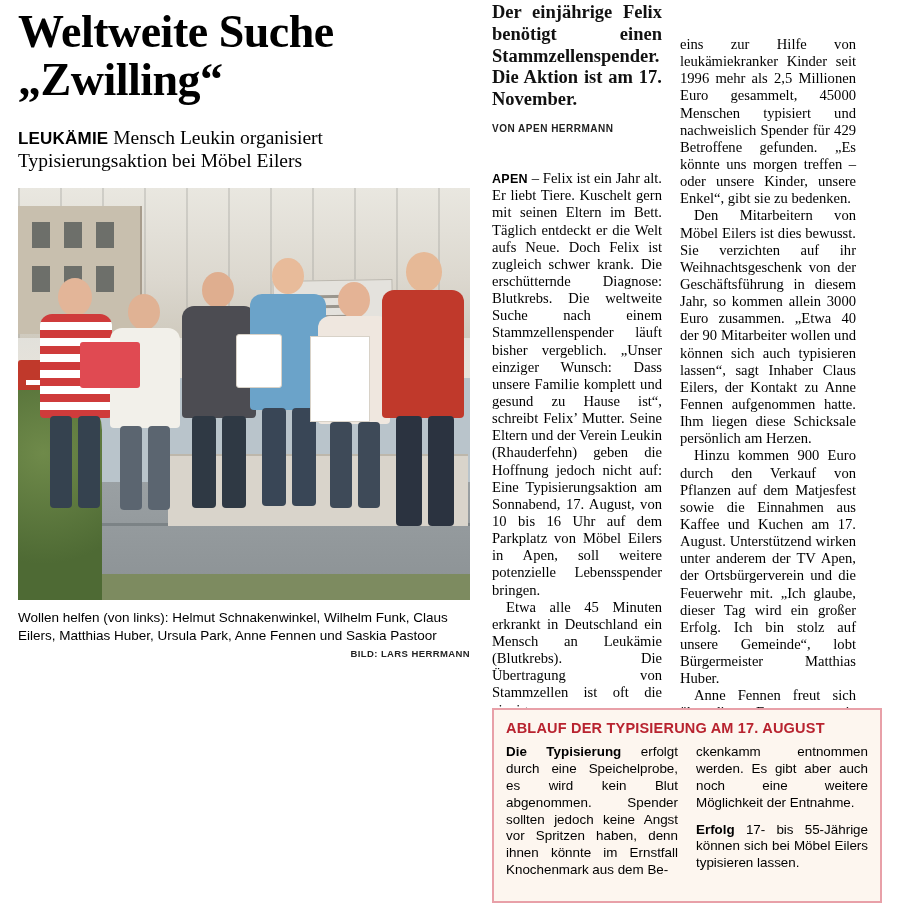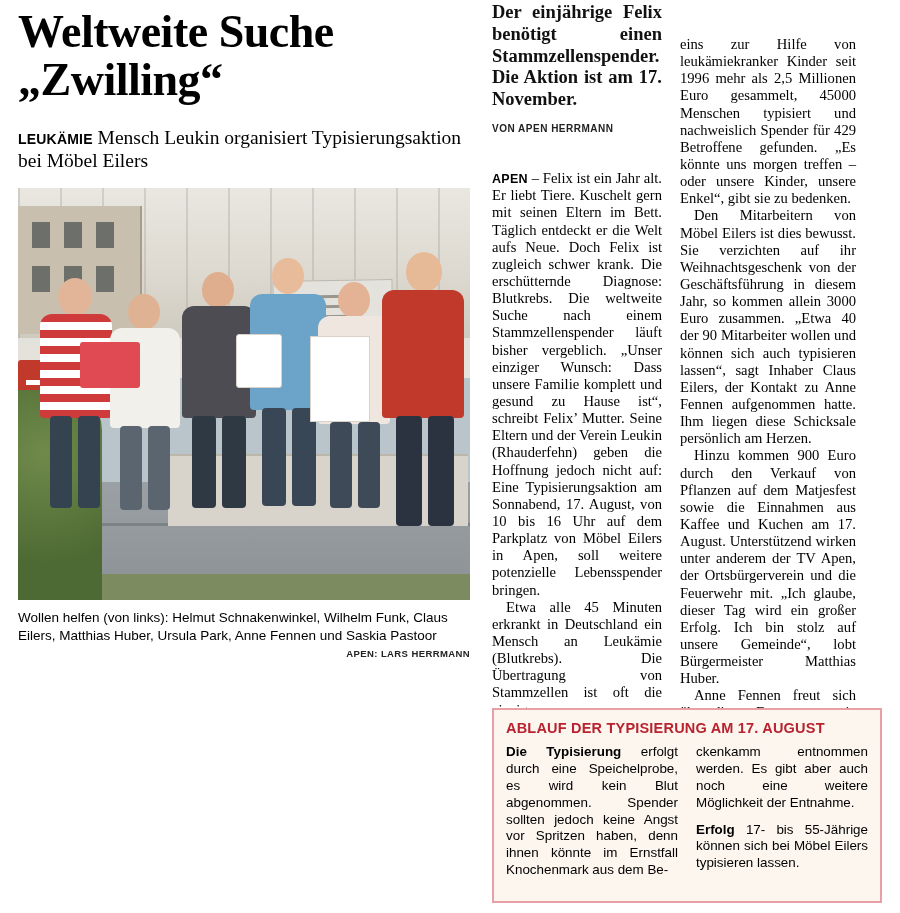--- a/index.html
+++ b/index.html
@@ -46,21 +46,21 @@
   .subhead {
     margin-top: 22px;
     font-size: 19.5px;
     line-height: 1.2;
     font-family: "Liberation Serif", serif;
     color: #000;
   }
   .kicker {
     font-family: "Liberation Sans", sans-serif;
     font-weight: bold;
-    font-size: 14px;
+    font-size: 17px;
     letter-spacing: 0.2px;
   }
 
   
   .photo-wrap {
     position: relative;
     margin-top: 16px;
     width: 452px;
     height: 412px;
     overflow: hidden;
@@ -302,21 +302,21 @@
         <div class="legs" style="left:18px; top:154px; width:26px; height:110px; background:#2b3340;"></div>
         <div class="legs" style="left:50px; top:154px; width:26px; height:110px; background:#2b3340;"></div>
       </div>
 
       <div style="position:absolute; left:62px; bottom:212px; width:60px; height:46px; background:#e04a52; border-radius:3px;"></div>
       <div style="position:absolute; left:218px; bottom:212px; width:44px; height:52px; background:#ffffff; border:1px solid #d8d2c8; border-radius:3px;"></div>
       <div style="position:absolute; left:292px; bottom:178px; width:58px; height:84px; background:#ffffff; border:1px solid #d8d2c8;"></div>
     </div>
 
     <div class="caption">Wollen helfen (von links): Helmut Schnakenwinkel, Wilhelm Funk, Claus Eilers, Matthias Huber, Ursula Park, Anne Fennen und Saskia Pastoor</div>
-    <div class="credit">APEN: LARS HERRMANN</div>
+    <div class="credit">BILD: LARS HERRMANN</div>
   </div>
 
   <div class="col col-mid">
     <div class="lead">Der einjährige Felix benötigt einen Stammzellenspender. Die Aktion ist am 17. November.</div>
     <div class="byline">VON APEN HERRMANN</div>
     <div class="bodytext">
       <p class="first"><span class="place">APEN</span><span> – Felix ist ein Jahr alt. Er liebt Tiere. Kuschelt gern mit seinen Eltern im Bett. Täglich entdeckt er die Welt aufs Neue. Doch Felix ist zugleich schwer krank. Die erschütternde Diagnose: Blutkrebs. Die weltweite Suche nach einem Stammzellenspender läuft bisher vergeblich. „Unser einziger Wunsch: Dass unsere Familie komplett und gesund zu Hause ist“, schreibt Felix’ Mutter. Seine Eltern und der Verein Leukin (Rhauderfehn) geben die Hoffnung jedoch nicht auf: Eine Typisierungsaktion am Sonnabend, 17. August, von 10 bis 16 Uhr auf dem Parkplatz von Möbel Eilers in Apen, soll weitere potenzielle Lebensspender bringen.</span></p>
       <p>Etwa alle 45 Minuten erkrankt in Deutschland ein Mensch an Leukämie (Blutkrebs). Die Übertragung von Stammzellen ist oft die einzige Heilungsmöglichkeit. In der Deutschen Knochenmarkspenderdatei (DKMS) sind jedoch nur 2,8 Millionen potenzielle Lebensretter verzeichnet. Leukin-Vorsitzende Anne Fennen hat mit ihrem Team seit Bestehen des Ver-</p>
     </div>
   </div>

